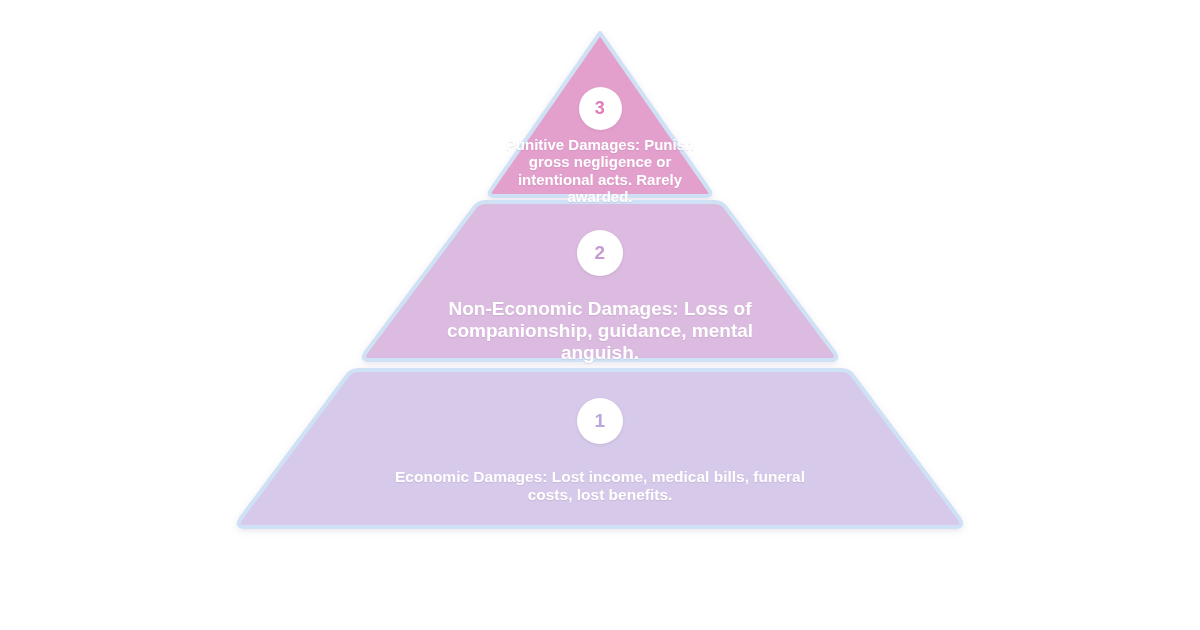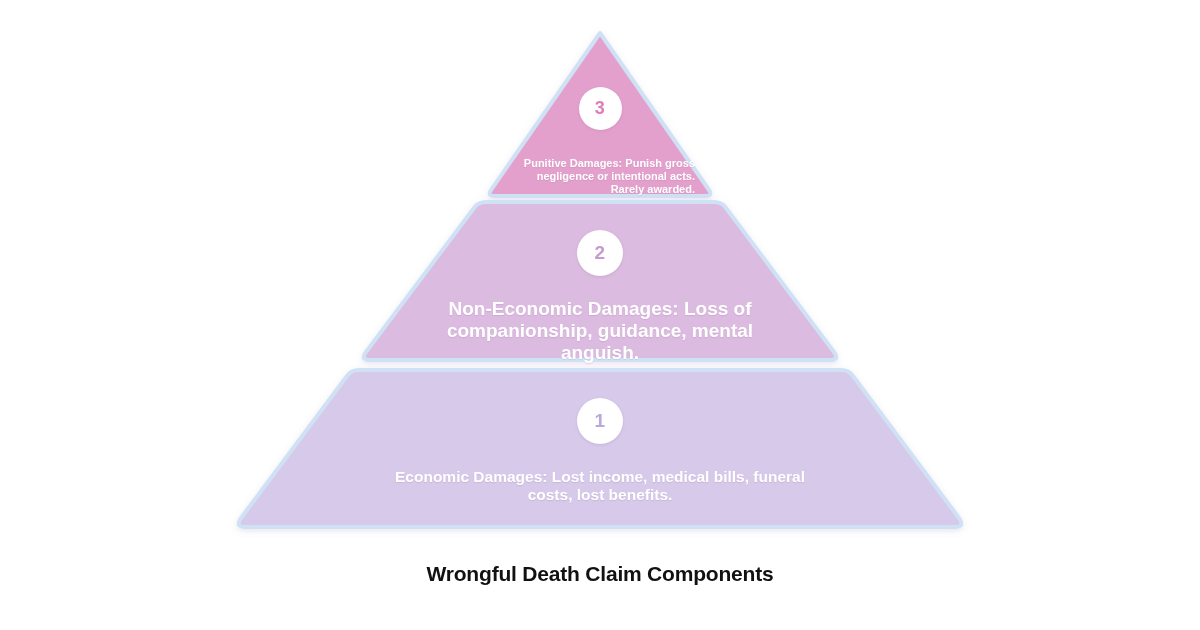--- a/index.html
+++ b/index.html
@@ -68,24 +68,23 @@
     font-weight: 700;
     line-height: 1.16;
     margin: 0 auto;
     text-shadow: 0 1px 1px rgba(150, 120, 160, 0.22);
   }
 
   
   #tier-3 { top: 87px; }
   #tier-3 .badge { width: 43px; height: 43px; font-size: 18px; color: #e07cb8; }
   #tier-3 .tier-label {
-    font-size: 11px;
+    font-size: 15px;
     width: 190px;
-    margin-top: 27px;
-    text-align: right;
+    margin-top: 6px;
   }
 
   
   #tier-2 { top: 230px; }
   #tier-2 .badge { color: #c79ad2; }
   #tier-2 .tier-label {
     font-size: 19px;
     width: 310px;
     margin-top: 22px;
   }
@@ -166,15 +165,14 @@
       <div class="tier-label">Non-Economic Damages: Loss of companionship, guidance, mental anguish.</div>
     </div>
 
     <div class="tier" id="tier-1">
       <div class="badge">1</div>
       <div class="tier-label">Economic Damages: Lost income, medical bills, funeral costs, lost benefits.</div>
     </div>
 
   </div>
 
-  <div class="chart-title">Wrongful Death Claim Components</div>
 
 </div>
 
 </body></html>

